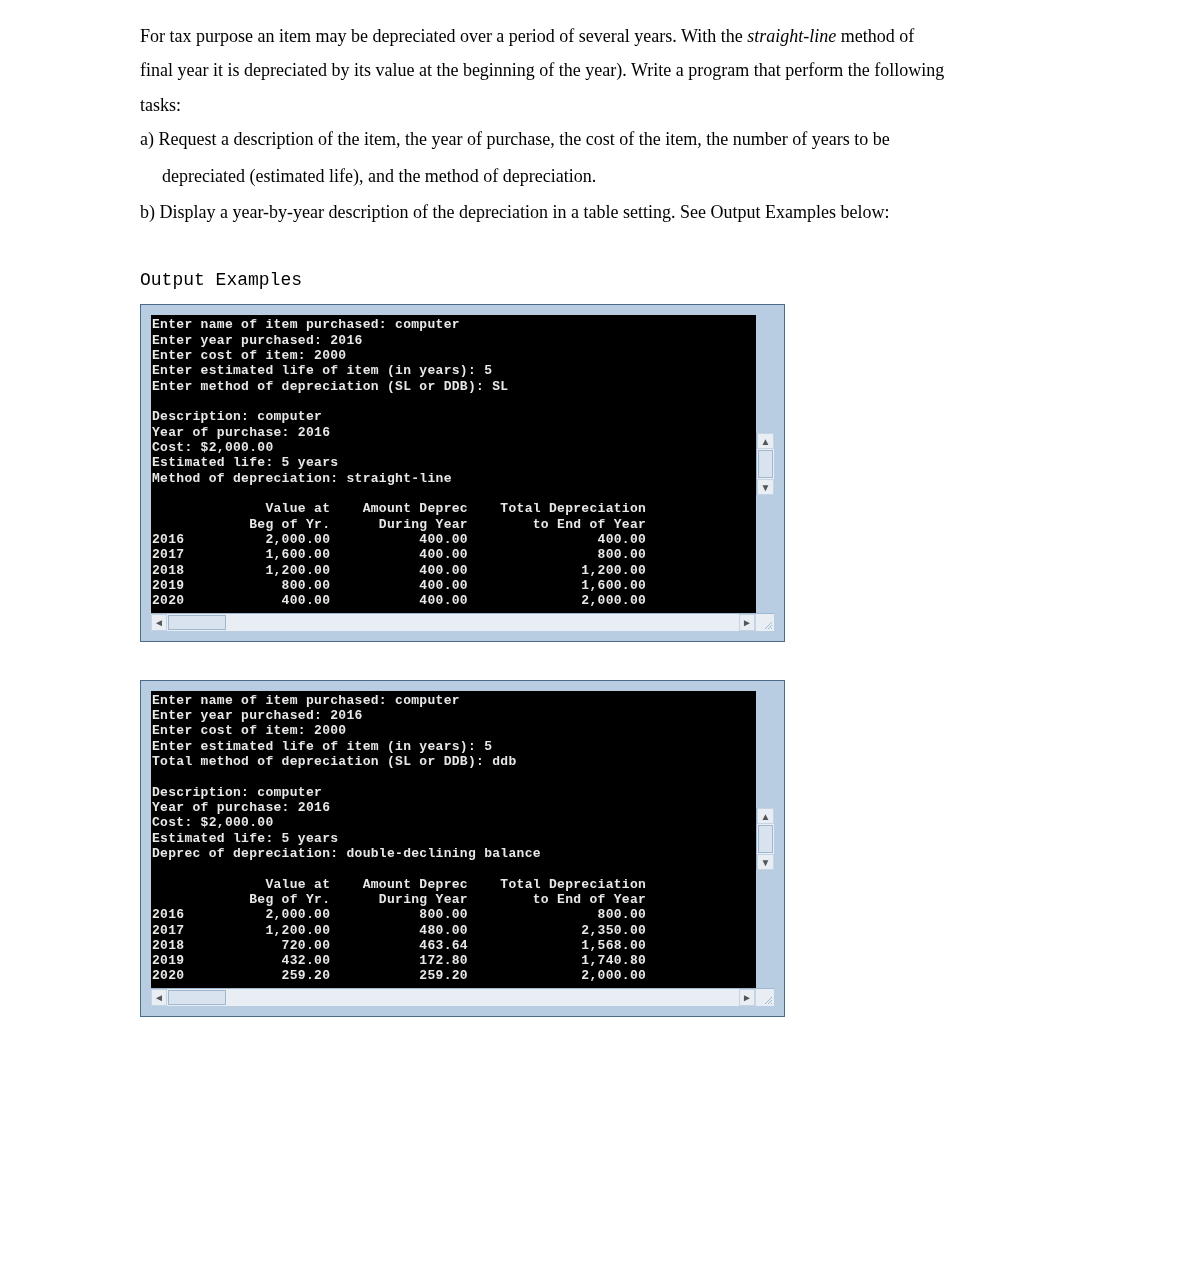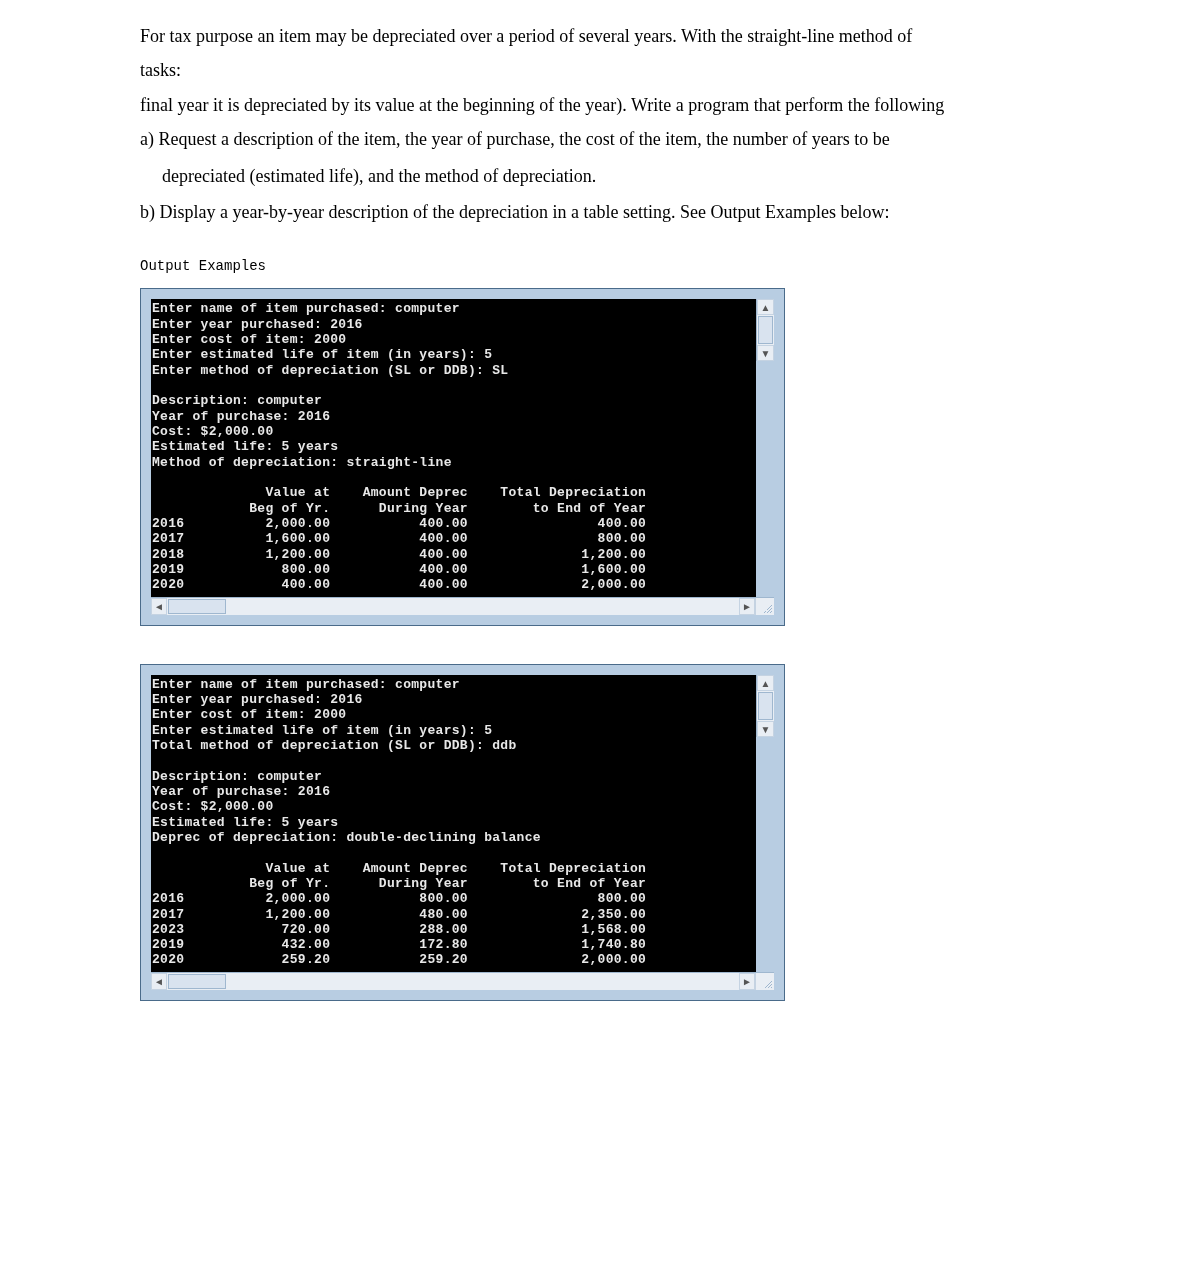--- a/index.html
+++ b/index.html
@@ -16,47 +16,47 @@
     padding: 20px 130px 40px 140px;
     box-sizing: content-box;
   }
   .problem p {
     line-height: 1.8;
     margin: 0 0 4px 0;
   }
   .problem .para1 {
     margin-bottom: 2px;
   }
-  .italic { }
+  .italic { font-style: italic; }
   .task-a, .task-b {
     margin: 2px 0;
     line-height: 1.8;
   }
   .task-a-indent {
     padding-left: 22px;
     line-height: 1.8;
   }
   .output-heading {
     font-family: "Courier New", Courier, monospace;
-    font-size: 14px;
-    margin-top: 30px;
+    font-size: 18px;
+    margin-top: 42px;
     margin-bottom: 14px;
   }
   .console-window {
     border: 1px solid #4a6b8a;
     width: 645px;
     background: #b8cde2;
     padding: 10px;
     box-sizing: border-box;
     margin-bottom: 38px;
     position: relative;
   }
   .console-outer {
     display: flex;
-    align-items: flex-start;
+    align-items: center;
   }
   .console-black {
     background: #000;
     color: #e8e8e8;
     font-family: "Courier New", Courier, monospace;
     font-size: 13px;
     line-height: 1.18;
     padding: 2px 0 4px 1px;
     white-space: pre;
     flex: 1 1 auto;
@@ -136,22 +136,22 @@
 </style>
 </head>
 <body>
 
 <div class="page">
 
   <div class="problem">
     <p class="para1">
       <span>For tax purpose an item may be depreciated over a period of several years.  With the </span><span class="italic">straight-line</span><span> method of</span>
     </p>
+    <p class="para1">final year it is depreciated by its value at the beginning of the year).  Write a program that perform the following</p>
     <p class="para1">tasks:</p>
-    <p class="para1">final year it is depreciated by its value at the beginning of the year).  Write a program that perform the following</p>
 
     <p class="task-a">a) Request a description of the item, the year of purchase, the cost of the item, the number of years to be</p>
     <p class="task-a-indent">depreciated (estimated life), and the method of depreciation.</p>
     <p class="task-b">b) Display a year-by-year description of the depreciation in a table setting.  See Output Examples below:</p>
   </div>
 
   <div class="output-heading">Output Examples</div>
 
   <div class="console-window">
     <div class="console-outer">
@@ -201,21 +201,21 @@
 <span>Description: computer</span>
 <span>Year of purchase: 2016</span>
 <span>Cost: $2,000.00</span>
 <span>Estimated life: 5 years</span>
 <span>Deprec of depreciation: double-declining balance</span>
 
 <span>              Value at    Amount Deprec    Total Depreciation</span>
 <span>            Beg of Yr.      During Year        to End of Year</span>
 <span>2016          2,000.00           800.00                800.00</span>
 <span>2017          1,200.00           480.00              2,350.00</span>
-<span>2023            720.00           288.00              1,568.00</span>
+<span>2018            720.00           463.64              1,568.00</span>
 <span>2019            432.00           172.80              1,740.80</span>
 <span>2020            259.20           259.20              2,000.00</span></div>
       <div class="v-scroll">
         <div class="arrow-up">▲</div>
         <div class="thumb"></div>
         <div class="track"></div>
         <div class="arrow-down">▼</div>
       </div>
     </div>
     <div class="h-scroll">

